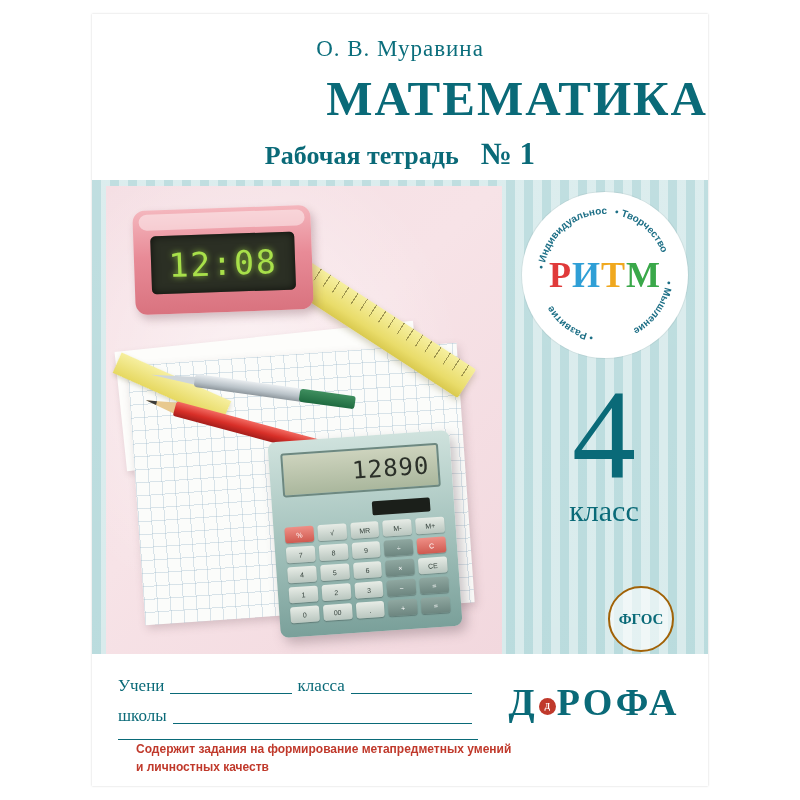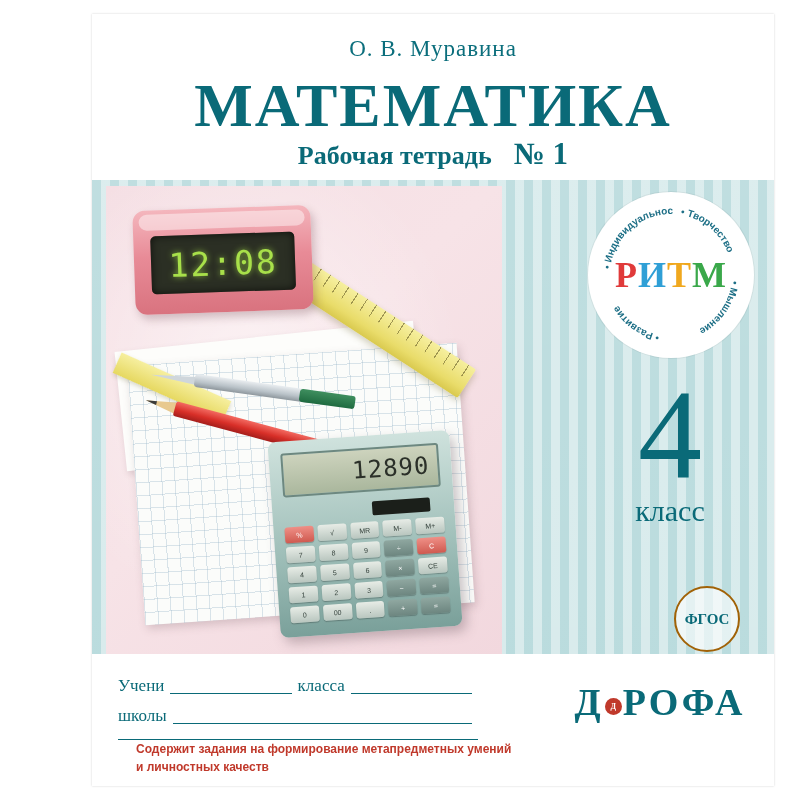--- a/index.html
+++ b/index.html
@@ -11,21 +11,21 @@
     width: 800px;
     height: 800px;
     font-family: "Liberation Sans", sans-serif;
     overflow: hidden;
   }
 
   #cover {
     position: absolute;
     left: 92px;
     top: 14px;
-    width: 682px;
+    width: 616px;
     height: 772px;
     background: #86efac;
     box-shadow: 0 0 2px rgba(0,0,0,0.18);
     overflow: hidden;
   }
 
   
   .stripes {
     position: absolute;
     inset: 0;
@@ -60,22 +60,22 @@
     font-size: 23px;
     color: #0b6e7c;
     letter-spacing: 1px;
     font-family: "Liberation Serif", serif;
   }
   .subject {
     position: absolute;
     top: 56px;
     left: 0;
     width: 100%;
-    text-align: center;
-    font-size: 62px;
+    text-align: right;
+    font-size: 49px;
     font-weight: bold;
     color: #0a6a78;
     letter-spacing: 2px;
     font-family: "Liberation Serif", serif;
   }
   .booktype-wrap {
     position: absolute;
     top: 122px;
     left: 0;
     width: 100%;

